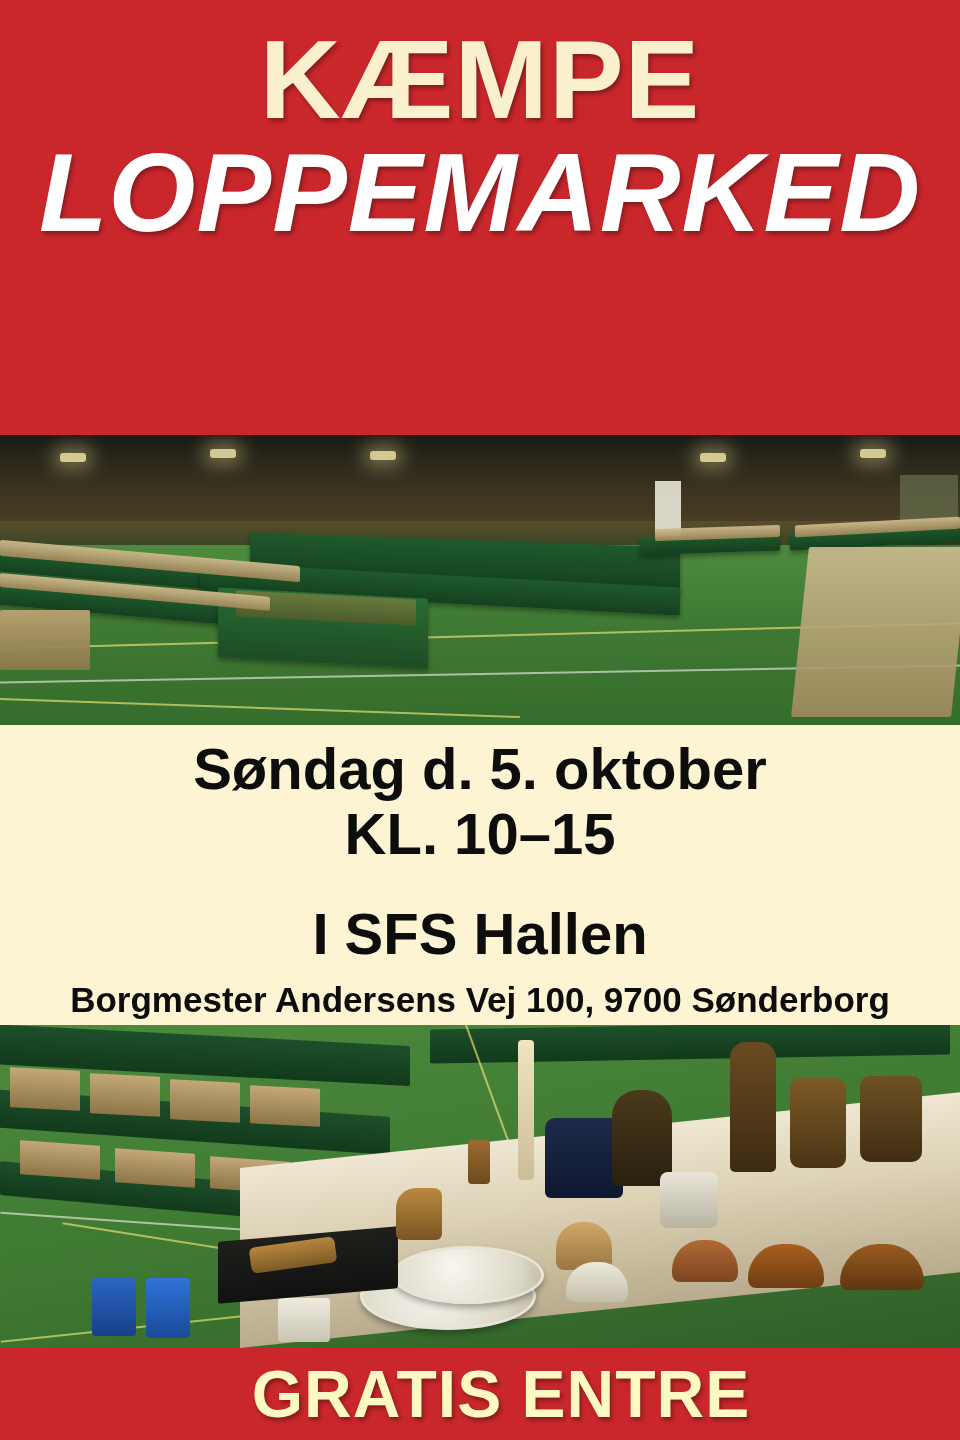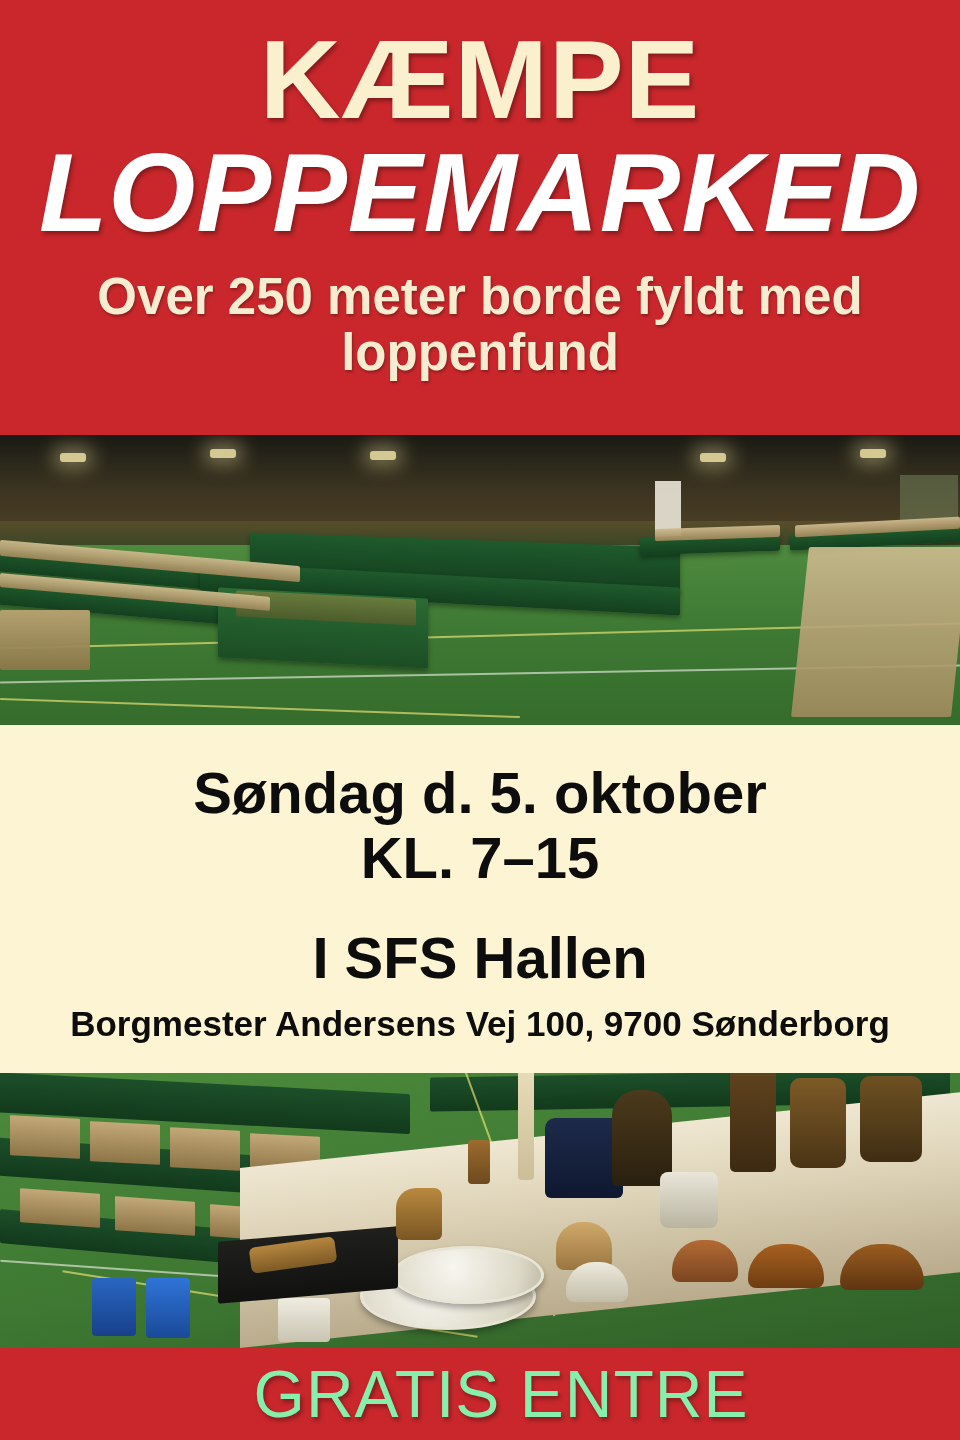--- a/index.html
+++ b/index.html
@@ -114,21 +114,21 @@
     position: absolute;
     background: rgba(240,230,120,0.65);
     height: 2px;
   }
   .court-line.white { background: rgba(245,245,240,0.6); }
 
   
   .info {
     background: #fcf4d2;
     flex: 0 0 auto;
-    height: 348px;
+    height: 300px;
     box-sizing: border-box;
     padding: 22px 16px 14px 16px;
     text-align: center;
     color: #0d0d0d;
     display: flex;
     flex-direction: column;
     justify-content: center;
   }
   .info-date {
     font-size: 58px;
@@ -208,36 +208,35 @@
   .footer {
     background: #c9272b;
     flex: 0 0 auto;
     height: 92px;
     display: flex;
     align-items: center;
     justify-content: center;
   }
   .footer-text {
     font-size: 66px;
-    font-weight: normal;
-    color: #86efac;
+    font-weight: bold;
+    color: #fef9c3;
     letter-spacing: 1px;
     text-shadow: 2px 3px 4px rgba(0,0,0,0.35);
     margin-left: 42px;
   }
 </style>
 </head>
 <body>
 
 <div class="poster">
 
   <div class="header">
     <div class="title-line-1">KÆMPE</div>
     <div class="title-line-2">LOPPEMARKED</div>
-    <div class="subtitle">Over 250 meter borde fyldt med loppenfund</div>
   </div>
 
   <div class="photo-top">
     <div class="hall-wall"></div>
     <div class="hall-floor"></div>
 
     <div class="lamp" style="left:60px; top:18px;"></div>
     <div class="lamp" style="left:210px; top:14px;"></div>
     <div class="lamp" style="left:370px; top:16px;"></div>
     <div class="lamp" style="left:700px; top:18px;"></div>
@@ -263,21 +262,21 @@
     <div class="goods" style="left:0px; top:118px; width:300px; height:16px; transform:skewY(5deg);"></div>
     <div class="goods" style="left:0px; top:150px; width:270px; height:14px; transform:skewY(5deg);"></div>
     <div class="goods" style="left:655px; top:92px; width:125px; height:12px; transform:skewY(-2deg);"></div>
     <div class="goods" style="left:795px; top:86px; width:165px; height:12px; transform:skewY(-3deg);"></div>
     <div class="goods" style="left:800px; top:112px; width:160px; height:170px; transform:skewX(-6deg); background:linear-gradient(180deg,#cdbb8f,#a08a5d); opacity:0.9;"></div>
     <div class="goods" style="left:0px; top:175px; width:90px; height:60px; background:linear-gradient(180deg,#b9a372,#8b7748);"></div>
   </div>
 
   <div class="info">
     <div class="info-date">Søndag d. 5. oktober</div>
-    <div class="info-time">KL. 7–15</div>
+    <div class="info-time">KL. 10–15</div>
     <div class="info-venue">I SFS Hallen</div>
     <div class="info-address">Borgmester Andersens Vej 100, 9700 Sønderborg</div>
   </div>
 
   <div class="photo-bottom">
     <div class="floor2"></div>
 
     <div class="bg-tables" style="left:-10px; top:10px; width:420px; height:40px; transform:skewY(3deg);"></div>
     <div class="bg-tables" style="left:-10px; top:78px; width:400px; height:38px; transform:skewY(4deg);"></div>
     <div class="bg-tables" style="left:0px; top:150px; width:320px; height:34px; transform:skewY(5deg);"></div>

